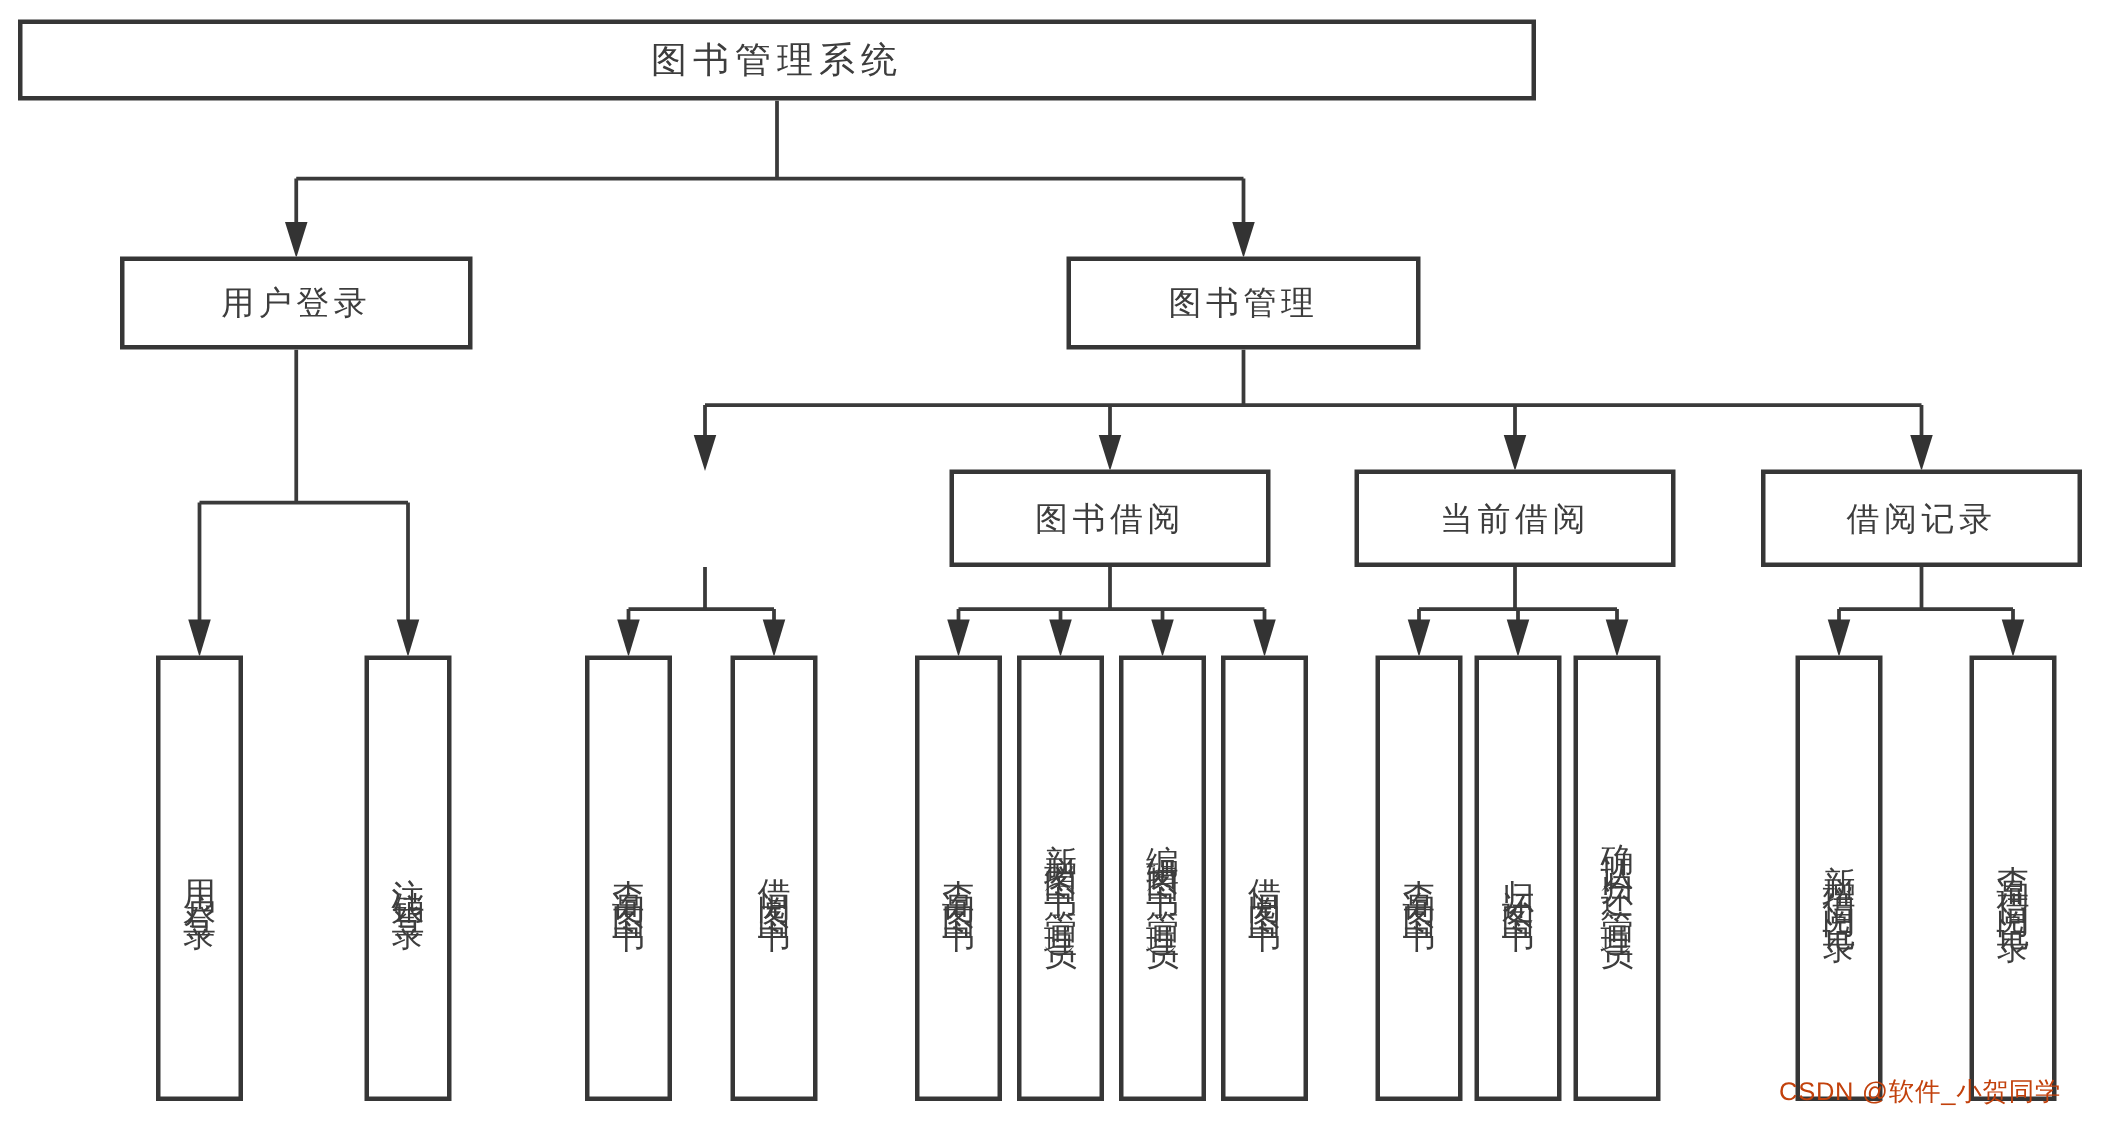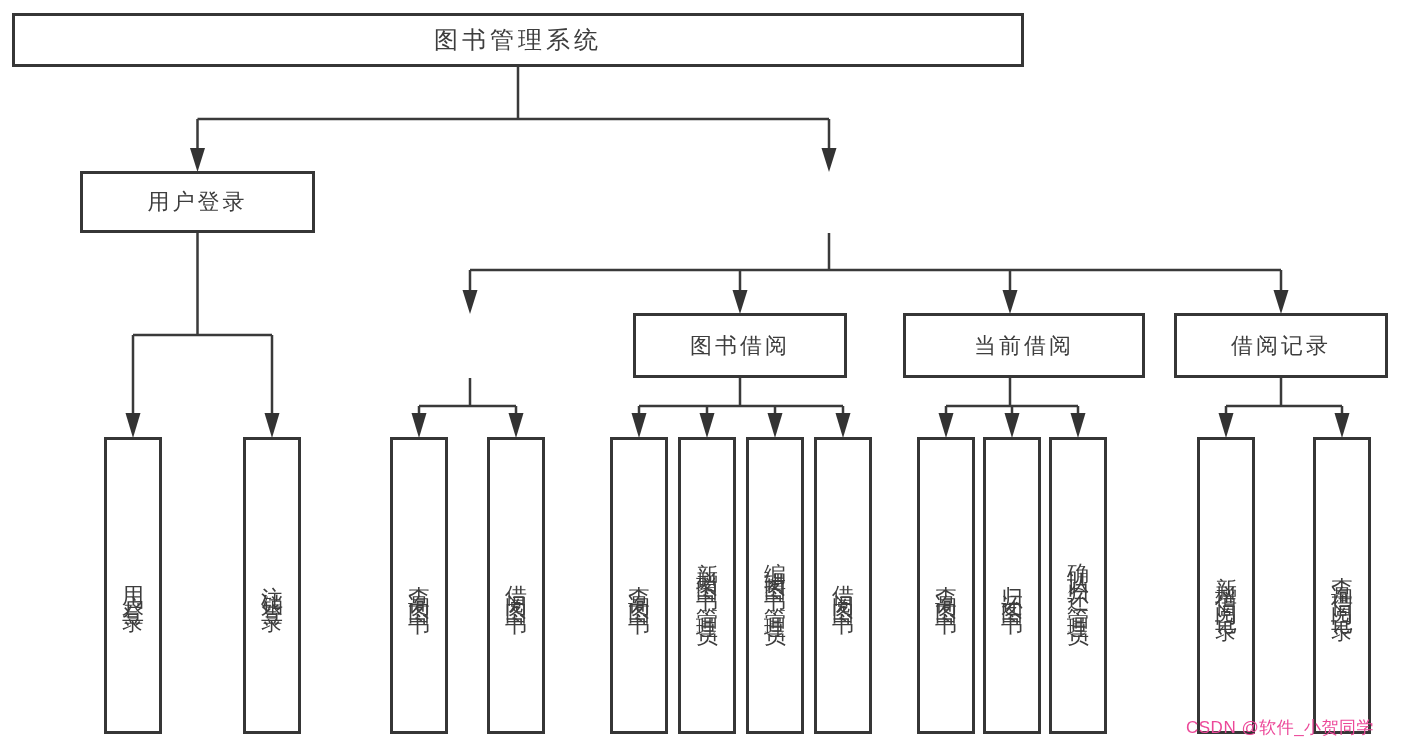--- a/index.html
+++ b/index.html
@@ -14,21 +14,21 @@
   }
   .box .label{white-space:nowrap;}
   .h-label{font-size:22px;letter-spacing:3px;}
   .root-label{font-size:24px;letter-spacing:4px;}
   .leaf .label{
     writing-mode:vertical-rl;text-orientation:mixed;
     font-size:22px;letter-spacing:9px;line-height:1;white-space:nowrap;
   }
   .watermark{
     position:absolute;left:1186px;top:716px;z-index:3;
-    font-size:17px;color:#ec4899;letter-spacing:0.5px;white-space:nowrap;
+    font-size:17px;color:#c2410c;letter-spacing:0.5px;white-space:nowrap;
   }
 </style>
 </head>
 <body>
 
 <div class="canvas">
 
   <svg class="connectors" width="1405" height="747" viewBox="0 0 1405 747">
     <g stroke="#3a3a3a" stroke-width="2.5" fill="none">
 
@@ -69,25 +69,28 @@
     </g>
   </svg>
 
   <div class="box" style="left:12px;top:13px;width:1012px;height:54px;">
     <span class="label root-label">图书管理系统</span>
   </div>
 
   <div class="box" style="left:80px;top:171px;width:235px;height:62px;">
     <span class="label h-label">用户登录</span>
   </div>
+  <div class="box" style="left:711px;top:171px;width:236px;height:62px;">
+    <span class="label h-label">图书管理</span>
+  </div>
 
   <div class="box" style="left:633px;top:313px;width:214px;height:65px;font-family:Liberation Mono, monospace;">
     <span class="label h-label">图书借阅</span>
   </div>
-  <div class="box" style="left:903px;top:313px;width:242px;height:65px;text-align:right;">
+  <div class="box" style="left:903px;top:313px;width:214px;height:65px;text-align:right;">
     <span class="label h-label">当前借阅</span>
   </div>
   <div class="box" style="left:1174px;top:313px;width:214px;height:65px;">
     <span class="label h-label">借阅记录</span>
   </div>
 
   <div class="box leaf" style="left:104px;top:437px;width:58px;height:297px;">
     <span class="label">用户登录</span>
   </div>
   <div class="box leaf" style="left:243px;top:437px;width:58px;height:297px;">

